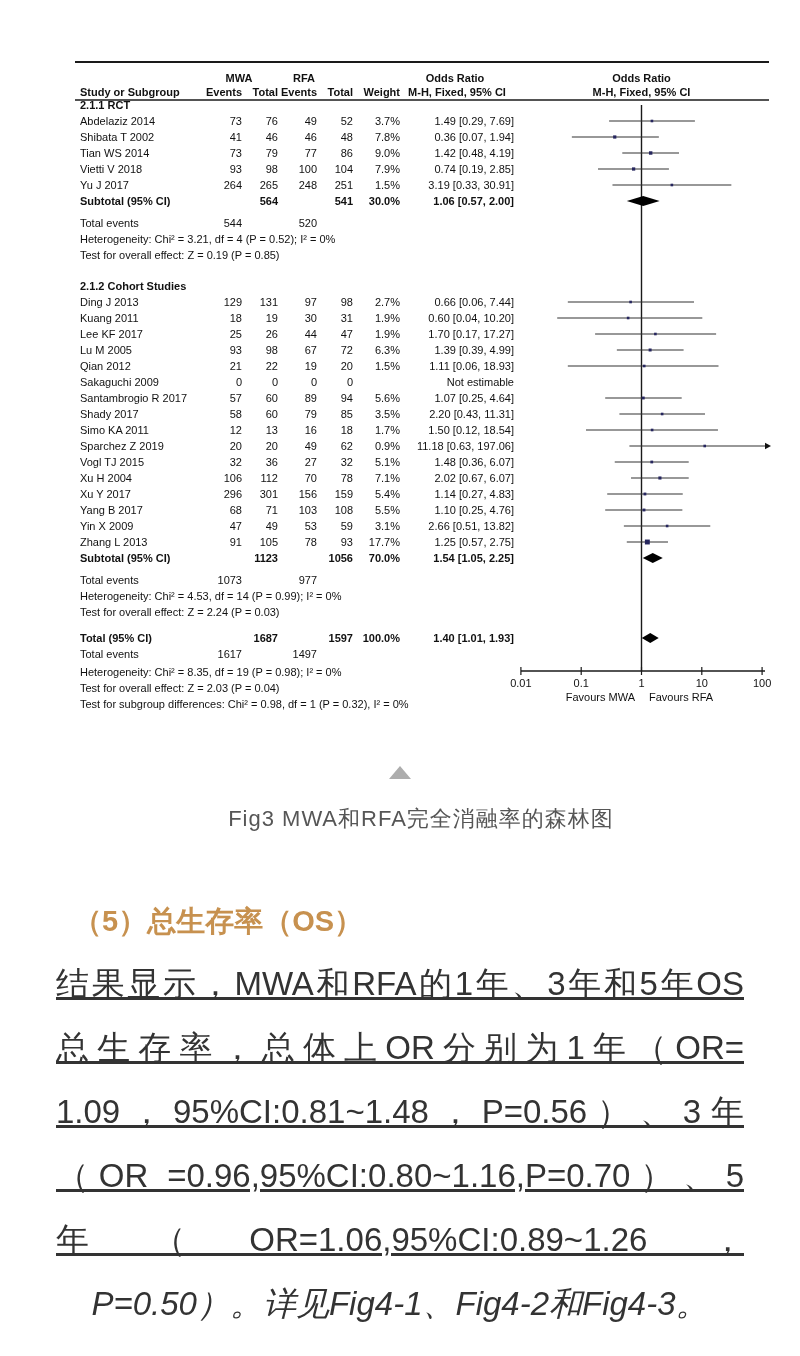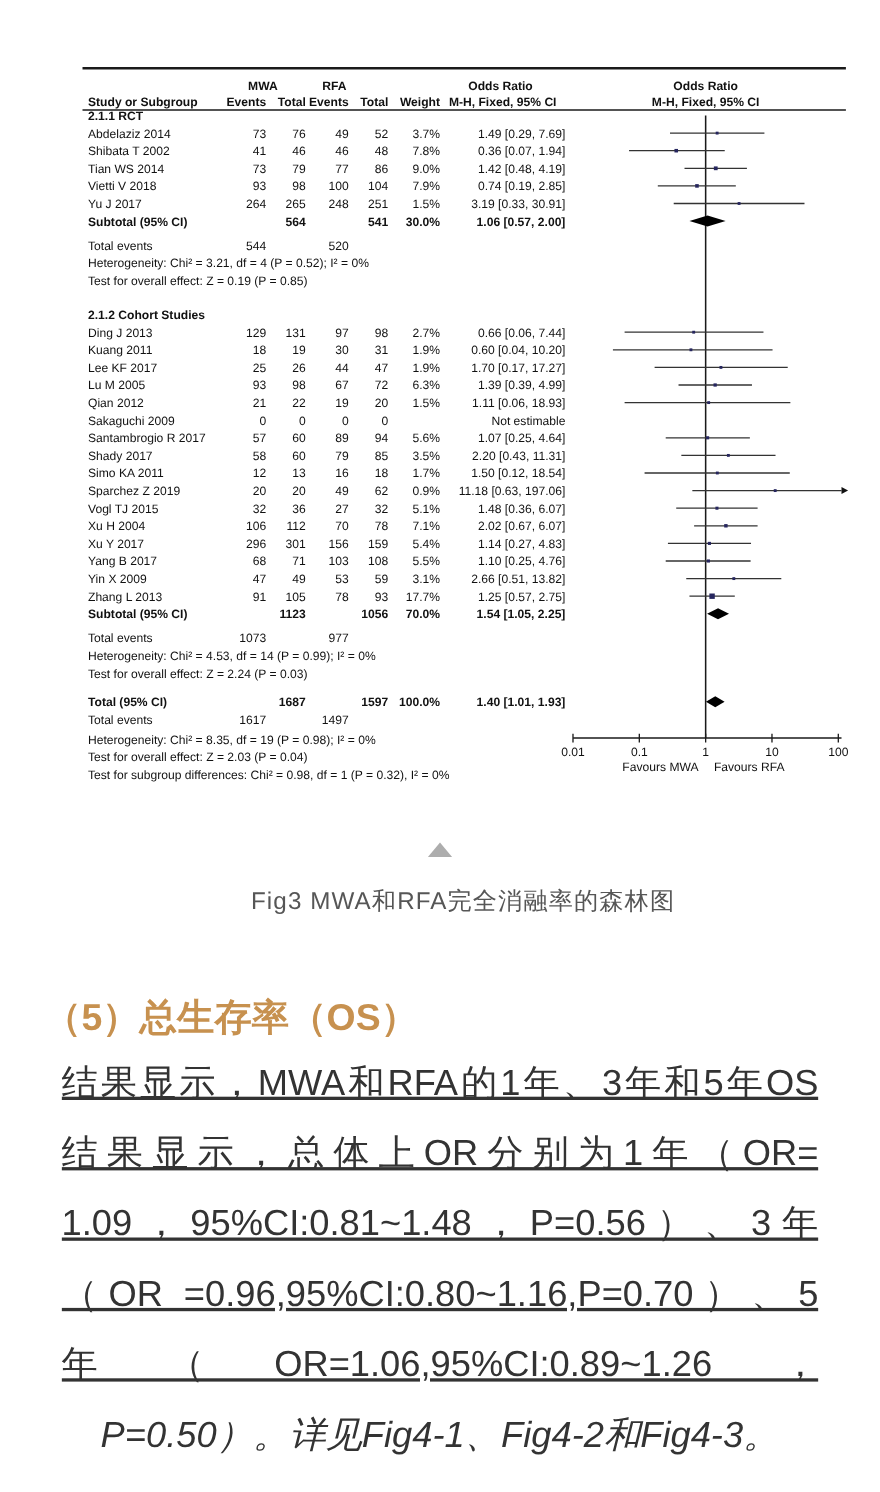--- a/index.html
+++ b/index.html
@@ -5,21 +5,21 @@
   html,body{margin:0;padding:0;}
   body{width:800px;height:1356px;background:#ffffff;position:relative;
        font-family:"Liberation Sans",sans-serif;overflow:hidden;}
   svg text{font-family:"Liberation Sans",sans-serif;}
   .figure-wrap{position:absolute;top:0;left:0;width:800px;height:724px;margin-left:25px;}
   .tri-wrap{position:absolute;top:766px;left:0;width:800px;display:flex;justify-content:center;}
   .tri{width:0;height:0;border-left:11px solid transparent;border-right:11px solid transparent;
        border-bottom:13px solid #adadad;cursor:pointer;}
   .caption{position:absolute;top:804px;left:0;width:800px;text-align:center;
            font-size:22px;color:#565656;letter-spacing:1px;padding-left:21px;}
-  .heading{position:absolute;top:902px;left:40px;margin:0;font-size:34px;font-weight:bold;color:#c7914f;}
+  .heading{position:absolute;top:902px;left:73px;margin:0;font-size:29px;font-weight:bold;color:#c7914f;}
   .para{position:absolute;top:952px;left:56px;width:688px;font-size:33px;color:#333333;}
   .para div{line-height:64px;white-space:nowrap;}
   .para .jline{text-align:justify;text-align-last:justify;white-space:normal;
                overflow:hidden;height:64px;text-decoration:underline;}
   .para .lline{text-align:center;white-space:normal;height:64px;font-style:italic;}
 </style>
 </head>
 <body>
 
 <div class="figure-wrap">
@@ -281,18 +281,18 @@
 <div class="tri-wrap">
   <div class="tri" style="border-bottom-color: rgb(173, 173, 173);"></div>
 </div>
 
 <div class="caption" style="color: rgb(86, 86, 86);">Fig3 MWA和RFA完全消融率的森林图</div>
 
 <h2 class="heading" style="color: rgb(199, 145, 79);">（5）总生存率（OS）</h2>
 
 <div class="para" style="color: rgb(51, 51, 51);">
   <div class="jline">结果显示，MWA和RFA的1年、3年和5年OS</div>
-  <div class="jline">结果显示，总体上OR分别为1年（OR=</div>
+  <div class="jline">总生存率，总体上OR分别为1年（OR=</div>
   <div class="jline">1.09，95%CI:0.81~1.48，P=0.56）、3年</div>
   <div class="jline">（OR =0.96,95%CI:0.80~1.16,P=0.70）、5</div>
   <div class="jline">年（OR=1.06,95%CI:0.89~1.26，</div>
   <div class="lline">P=0.50）。详见Fig4-1、Fig4-2和Fig4-3。</div>
 </div>
 
 </body></html>

